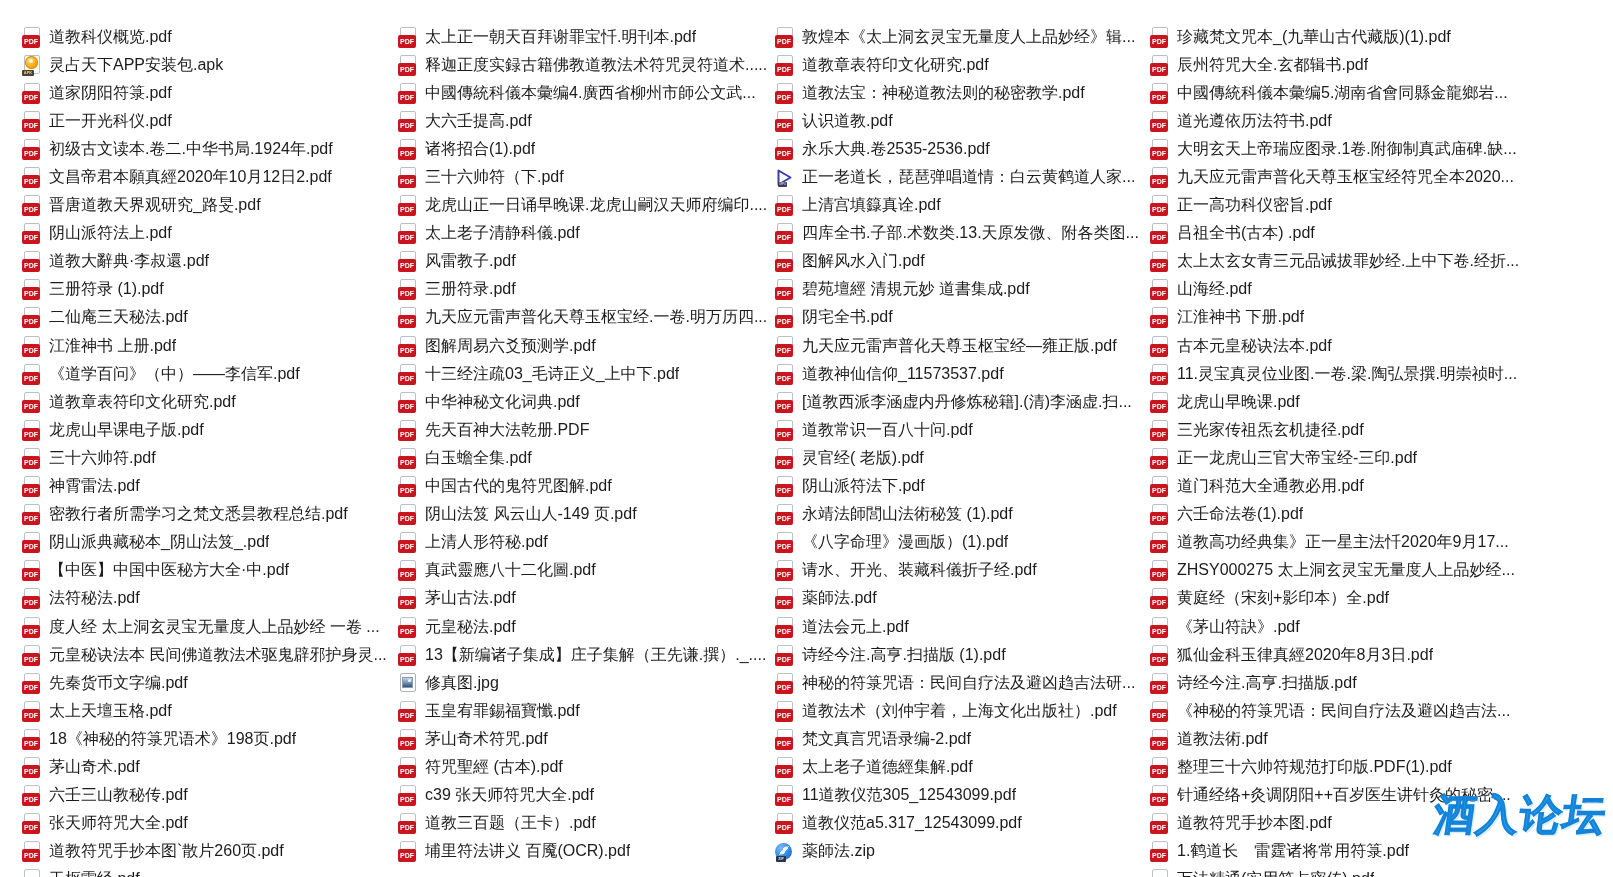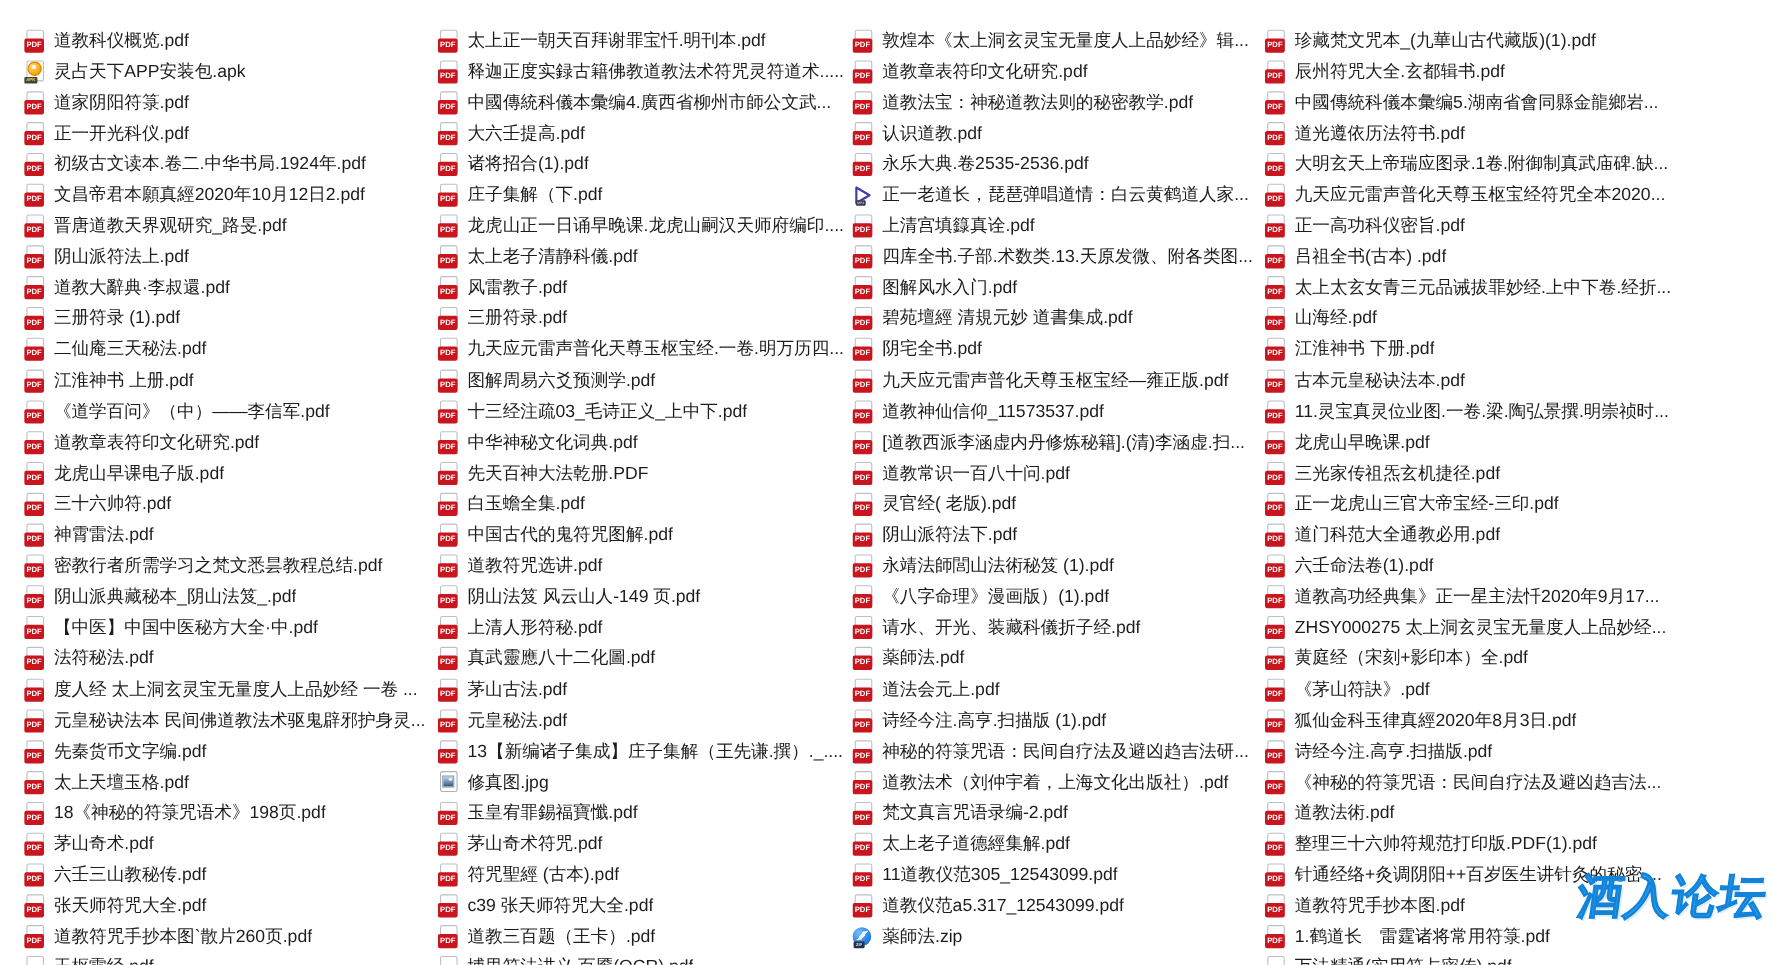--- a/index.html
+++ b/index.html
@@ -311,21 +311,21 @@
           <span class="pg"></span>
           <span class="bd">PDF</span>
         </span>
     <span class="label">诸将招合(1).pdf</span>
   </div>
       <div class="file">
     <span class="ic pdf">
           <span class="pg"></span>
           <span class="bd">PDF</span>
         </span>
-    <span class="label">庄子集解（下.pdf</span>
+    <span class="label">三十六帅符（下.pdf</span>
   </div>
       <div class="file">
     <span class="ic pdf">
           <span class="pg"></span>
           <span class="bd">PDF</span>
         </span>
     <span class="label">龙虎山正一日诵早晚课.龙虎山嗣汉天师府编印....</span>
   </div>
       <div class="file">
     <span class="ic pdf">
@@ -389,27 +389,20 @@
           <span class="bd">PDF</span>
         </span>
     <span class="label">白玉蟾全集.pdf</span>
   </div>
       <div class="file">
     <span class="ic pdf">
           <span class="pg"></span>
           <span class="bd">PDF</span>
         </span>
     <span class="label">中国古代的鬼符咒图解.pdf</span>
-  </div>
-      <div class="file">
-    <span class="ic pdf">
-          <span class="pg"></span>
-          <span class="bd">PDF</span>
-        </span>
-    <span class="label">道教符咒选讲.pdf</span>
   </div>
       <div class="file">
     <span class="ic pdf">
           <span class="pg"></span>
           <span class="bd">PDF</span>
         </span>
     <span class="label">阴山法笈 风云山人-149 页.pdf</span>
   </div>
       <div class="file">
     <span class="ic pdf">

